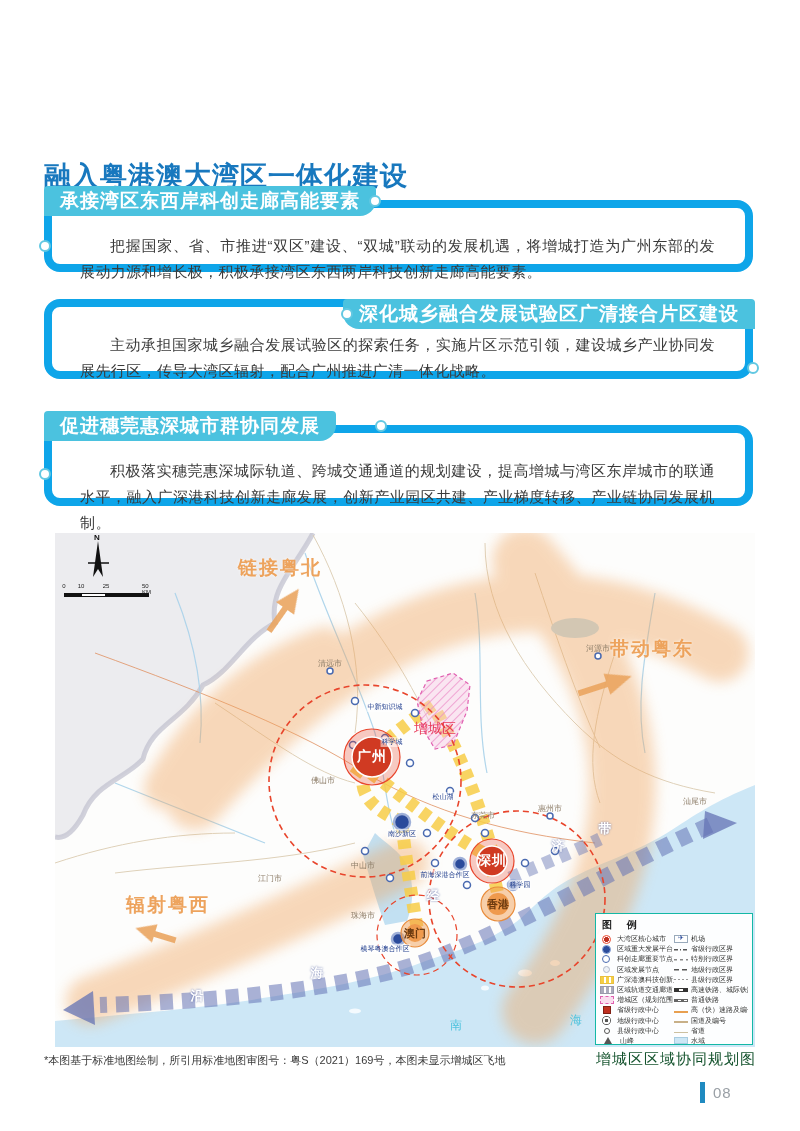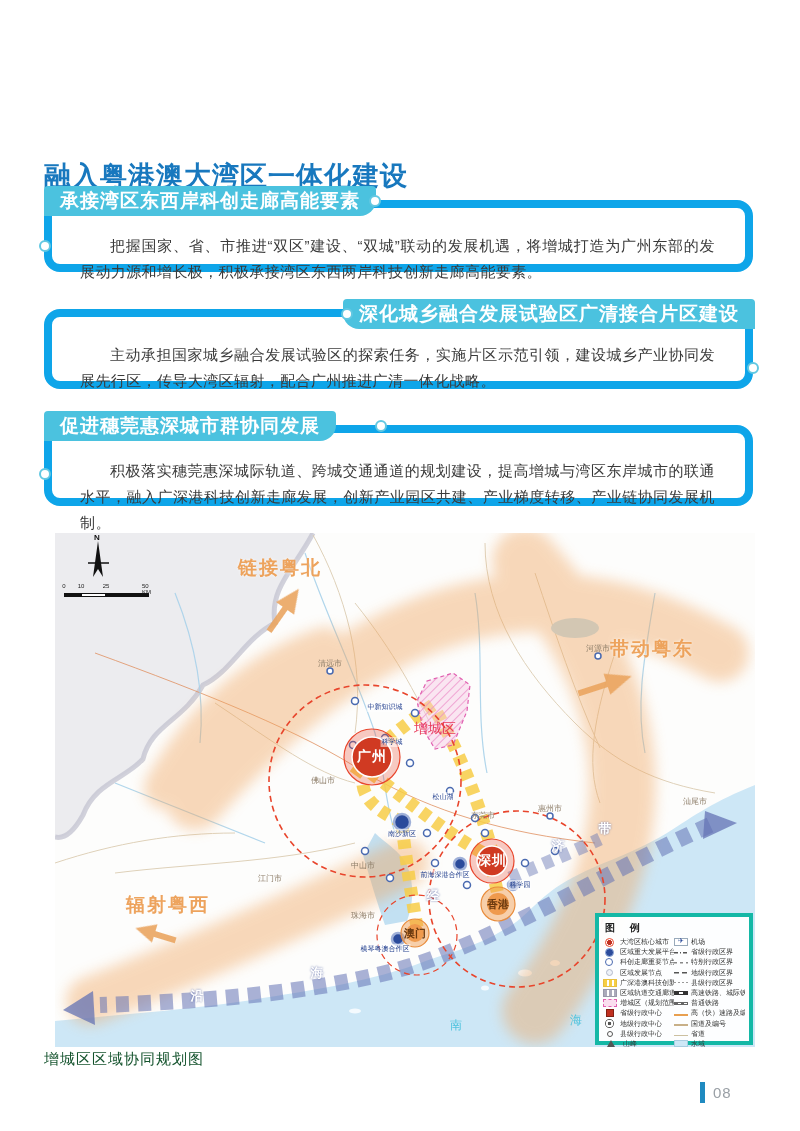--- a/index.html
+++ b/index.html
@@ -14,21 +14,21 @@
   .box{position:absolute;left:44px;width:709px;border:8px solid #0ea5e9;border-radius:16px;box-sizing:border-box;}
   .body-text{position:absolute;left:28px;right:30px;top:10px;font-size:15px;line-height:26px;color:#3A3A3A;
              text-indent:2em;text-align:justify;letter-spacing:0.4px;}
   .badge{position:absolute;height:30px;line-height:30px;padding:0 16px;background:#4BC2DF;color:#fff;
          font-weight:bold;font-size:19px;letter-spacing:1px;white-space:nowrap;}
   .badge-l{left:44px;border-radius:4px 4px 16px 0;}
   .badge-r{right:45px;border-radius:4px 4px 0 16px;}
   .node{position:absolute;width:8px;height:8px;border:2px solid #62C8E2;background:#fff;border-radius:50%;}
 
   .s1-badge{top:186px;}  .s1-box{top:200px;height:72px;}
-  .s2-badge{top:299px;}  .s2-box{top:309px;height:80px;}
+  .s2-badge{top:299px;}  .s2-box{top:299px;height:80px;}
   .s3-badge{top:411px;font-family:Liberation Serif, serif;}  .s3-box{top:425px;height:81px;}
 
   
   .map-wrap{left:55px;top:533px;width:700px;height:514px;background:#fff;overflow:hidden;}
   .ml{position:absolute;transform:translate(-50%,-50%);white-space:nowrap;}
   .ml-dir{font-size:19px;font-weight:bold;color:rgba(236,158,84,.95);letter-spacing:2px;text-shadow:0 0 3px rgba(255,255,255,.8);}
   .ml-core{font-size:14px;font-weight:bold;color:#fff;letter-spacing:1px;}
   .ml-sar{font-size:11px;font-weight:bold;color:#6B3A10;text-align:right;}
   .ml-zc{font-size:14px;font-weight:normal;color:#E83A5A;}
   .ml-poi{font-size:7px;color:#24418F;background:rgba(255,255,255,.55);padding:0 1px;}
@@ -38,21 +38,21 @@
 
   
   .north{left:30px;top:4px;width:30px;height:48px;}
   .north-n{position:absolute;left:9px;top:-4px;font-size:8px;font-weight:bold;color:#111;}
   .scalebar{left:8px;top:52px;width:100px;height:16px;}
   .scale-seg{position:absolute;top:8px;height:4px;border:1px solid #111;box-sizing:border-box;}
   .scale-tick{position:absolute;top:-2px;font-size:6px;color:#222;transform:translateX(-50%);}
 
   
   .legend{left:540px;top:380px;width:158px;height:132px;background:rgba(255,255,255,.96);
-          border:4px solid #14b8a6;box-sizing:border-box;padding:3px 4px;}
+          border:1px solid #14b8a6;box-sizing:border-box;padding:3px 4px;}
   .legend-title{font-size:10px;font-weight:bold;color:#222;letter-spacing:6px;margin:1px 0 2px 2px;}
   .lcols{display:flex;}
   .lcol{width:50%;}
   .lrow{display:flex;align-items:center;height:10.2px;overflow:hidden;}
   .ltext{font-size:7px;color:#333;white-space:nowrap;}
   .sw{width:14px;height:8px;display:inline-block;margin-right:3px;flex:none;box-sizing:border-box;}
   .sw-core{width:9px;height:9px;margin-left:2px;margin-right:6px;border-radius:50%;border:1.5px solid #E8452C;background:radial-gradient(circle,#C03020 45%,#fff 50%);}
   .sw-platform{width:9px;height:9px;margin-left:2px;margin-right:6px;border-radius:50%;border:1.5px solid #8FA8D8;background:#2B4B9B;}
   .sw-scinode{width:8px;height:8px;margin-left:2px;margin-right:7px;border-radius:50%;border:1.5px solid #4A6AB0;background:#fff;}
   .sw-devnode{width:7px;height:7px;margin-left:3px;margin-right:7px;border-radius:50%;border:1px solid #B0B8C8;background:#EEF2F8;}
@@ -386,19 +386,20 @@
           <div class="lrow">
             <span class="sw sw-water"></span>
             <span class="ltext">水域</span>
           </div>
         </div>
       </div>
   </div>
 </div>
 
 <div class="abs caption-row">
+  <span class="map-caption">*本图基于标准地图绘制，所引用标准地图审图号：粤S（2021）169号，本图未显示增城区飞地</span>
   <span class="map-title">增城区区域协同规划图</span>
 </div>
 
 <div class="abs pageno">
   <div class="pageno-bar"></div>
   <span class="pageno-num">08</span>
 </div>
 
 </body></html>

